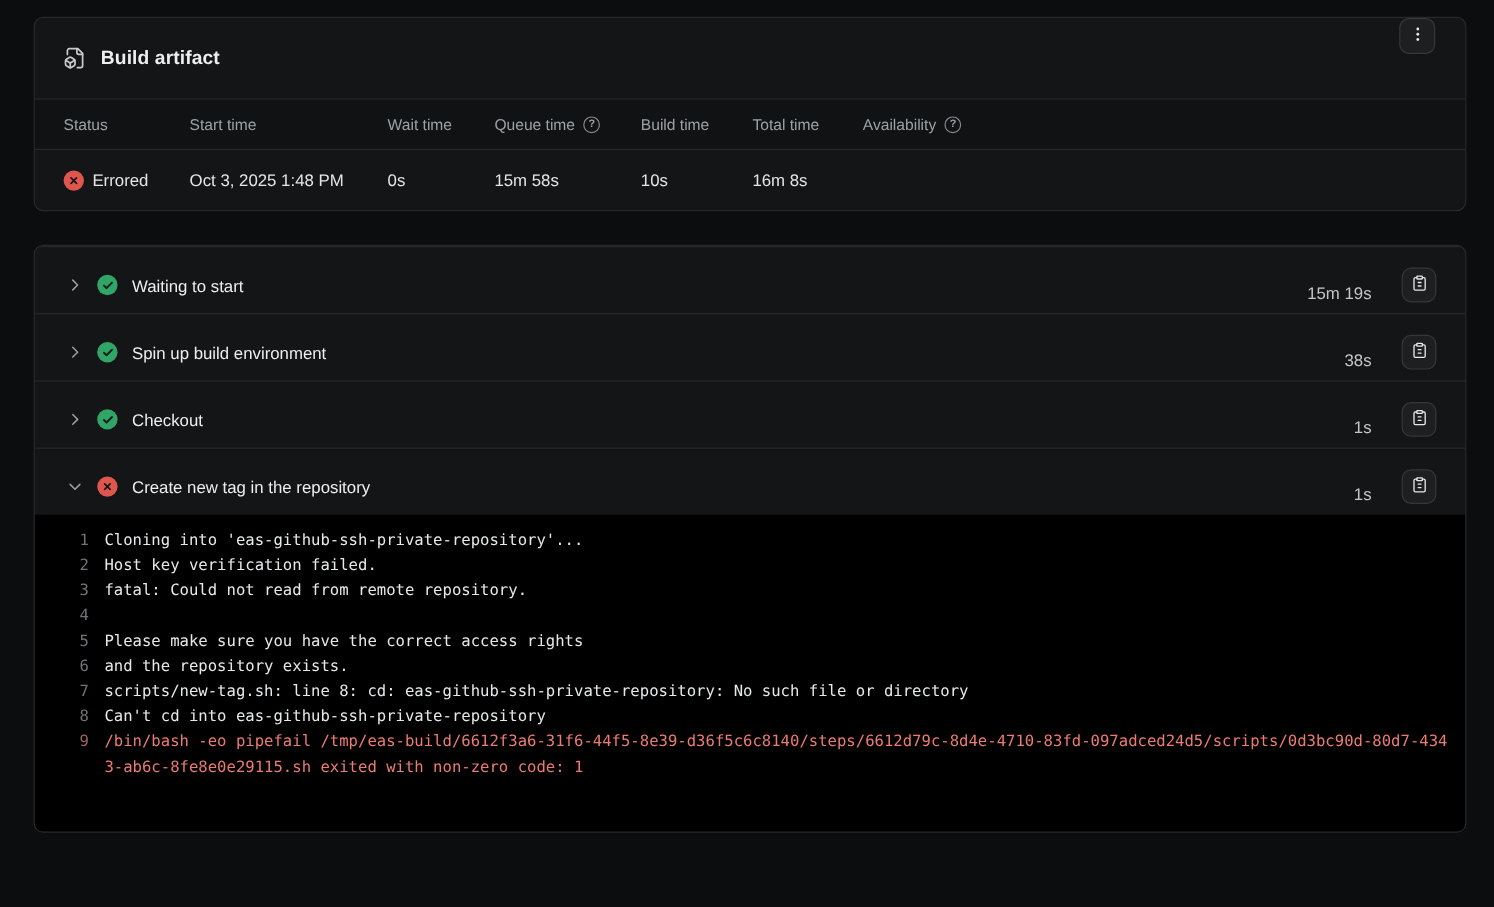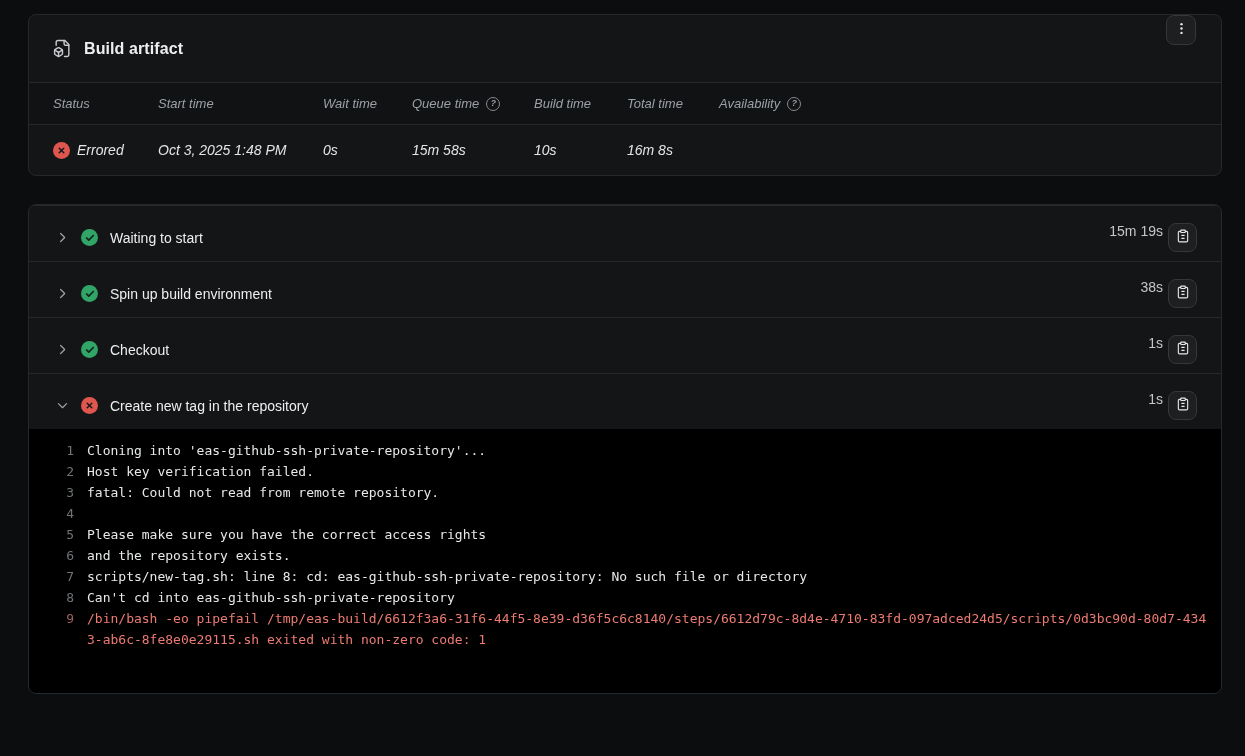--- a/index.html
+++ b/index.html
@@ -28,21 +28,21 @@
   .card-title { font-size: 16px; font-weight: 600; letter-spacing: .1px; color: #eceeef; }
 
   .icon-btn {
     width: 30px; height: 30px; flex: 0 0 auto;
     display: flex; align-items: center; justify-content: center;
     background: #1d1f21; border: 1px solid #34383b; border-radius: 8px;
     color: #e6e8ea; cursor: pointer; padding: 0;
   }
 
   
-  .thead, .trow { display: flex; align-items: center; padding: 0 24px; font-style: italic; }
+  .thead, .trow { display: flex; align-items: center; padding: 0 24px; }
   .thead {
     height: 43px; background: #111214;
     border-top: 1px solid #26292c; border-bottom: 1px solid #26292c;
     color: #9ba1a6; font-size: 13px;
   }
   .trow { height: 50px; font-size: 14px; color: #e5e5e5; }
   .col { display: flex; align-items: center; gap: 7px; flex: 0 0 auto; }
   .col-status      { width: 105px; }
   .col-start       { width: 165px; }
   .col-wait        { width: 89px; }
@@ -69,21 +69,21 @@
   .step-row {
     display: flex; align-items: center;
     height: 56px; padding: 8px 24px 0 26px;
     border-top: 1px solid #26292c;
     cursor: pointer;
   }
   .chevron { display: flex; color: #9ba1a6; width: 16px; flex: 0 0 auto; }
   .step-row.expanded .chevron svg { transform: rotate(90deg); }
   .step-row .status-circle { margin-left: 10px; }
   .step-label { margin-left: 12px; font-size: 14px; color: #eceeef; }
-  .step-right { margin-left: auto; display: flex; align-items: flex-start; gap: 5px; }
+  .step-right { margin-left: auto; display: flex; align-items: flex-end; gap: 25px; }
   .step-duration { font-size: 14px; color: #c4c7c9; }
   .copy-btn { width: 29px; height: 29px; border-radius: 8px; }
 
   
   .console {
     background: #000; padding: 11px 0 20px 0; min-height: 264px;
     font-family: "DejaVu Sans Mono", "Liberation Mono", monospace;
     font-size: 13px; line-height: 21px;
   }
   .console-line { display: flex; align-items: flex-start; }

